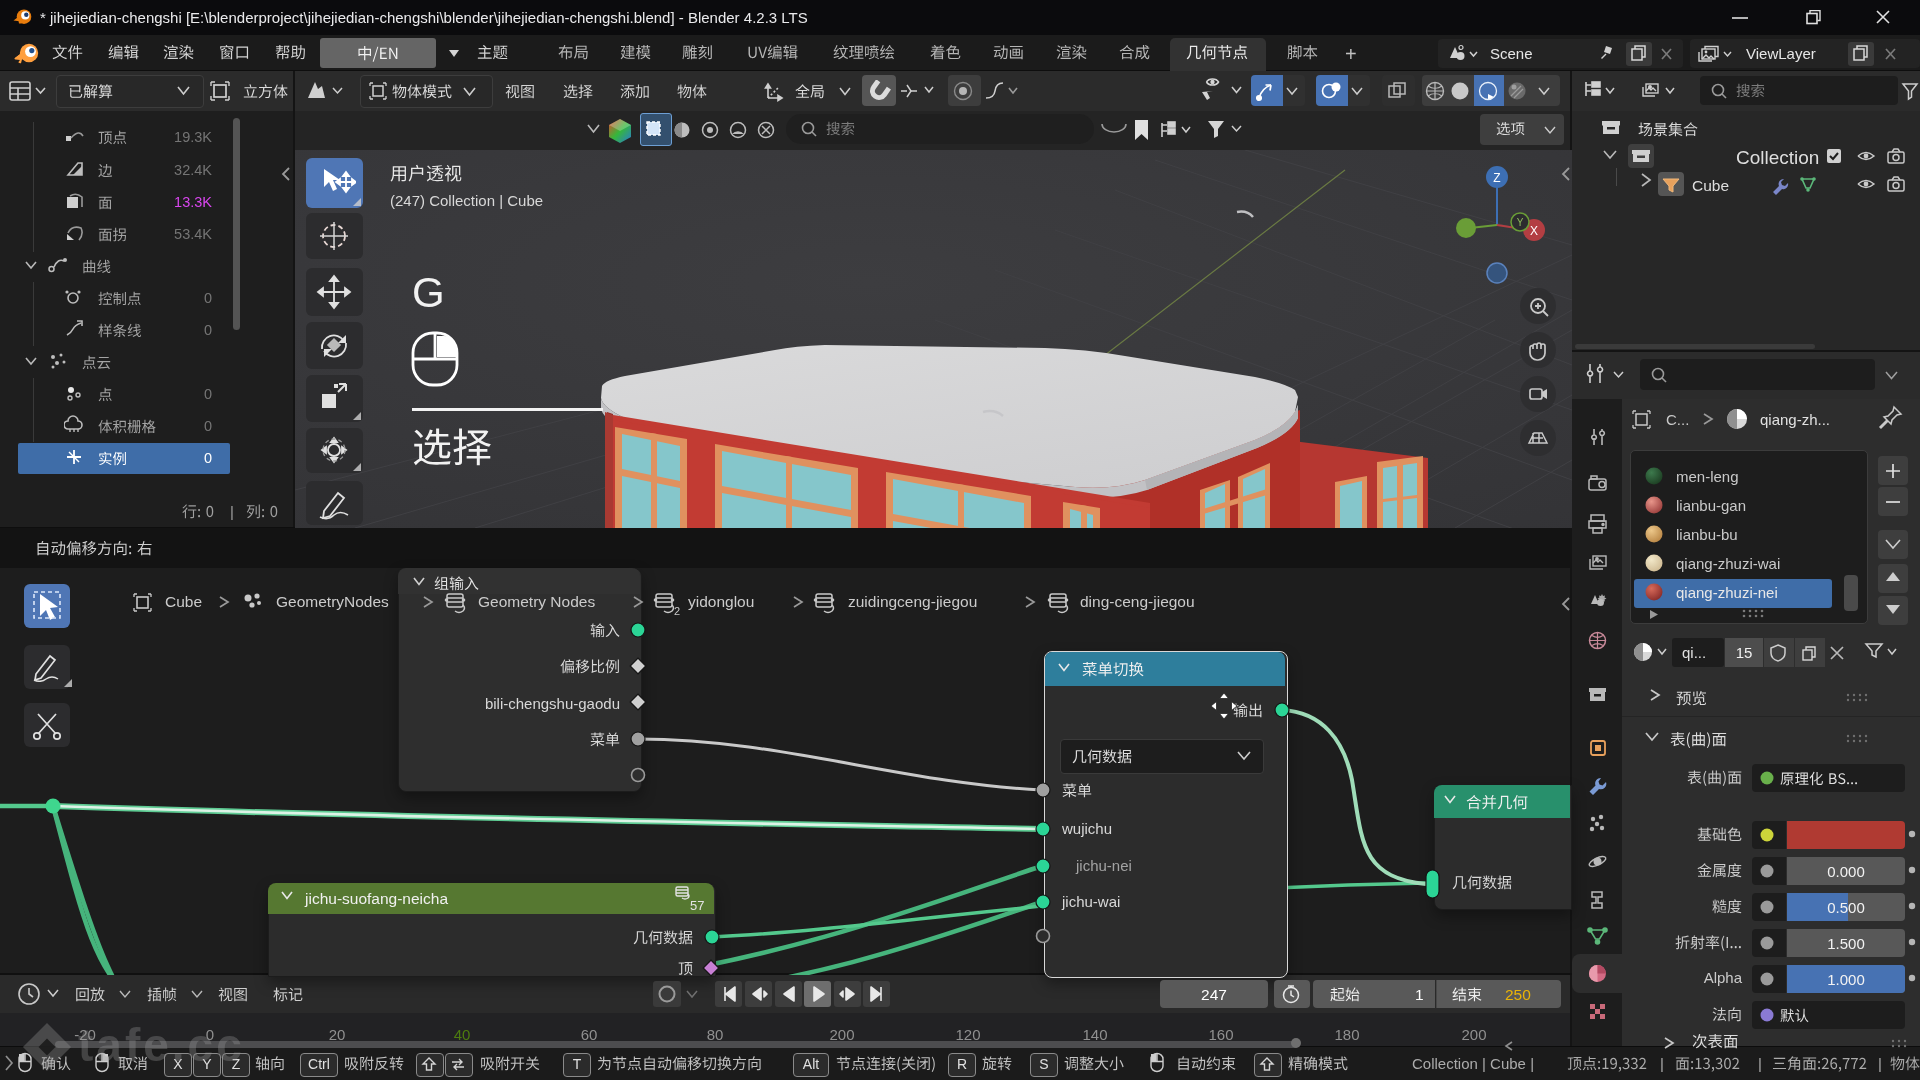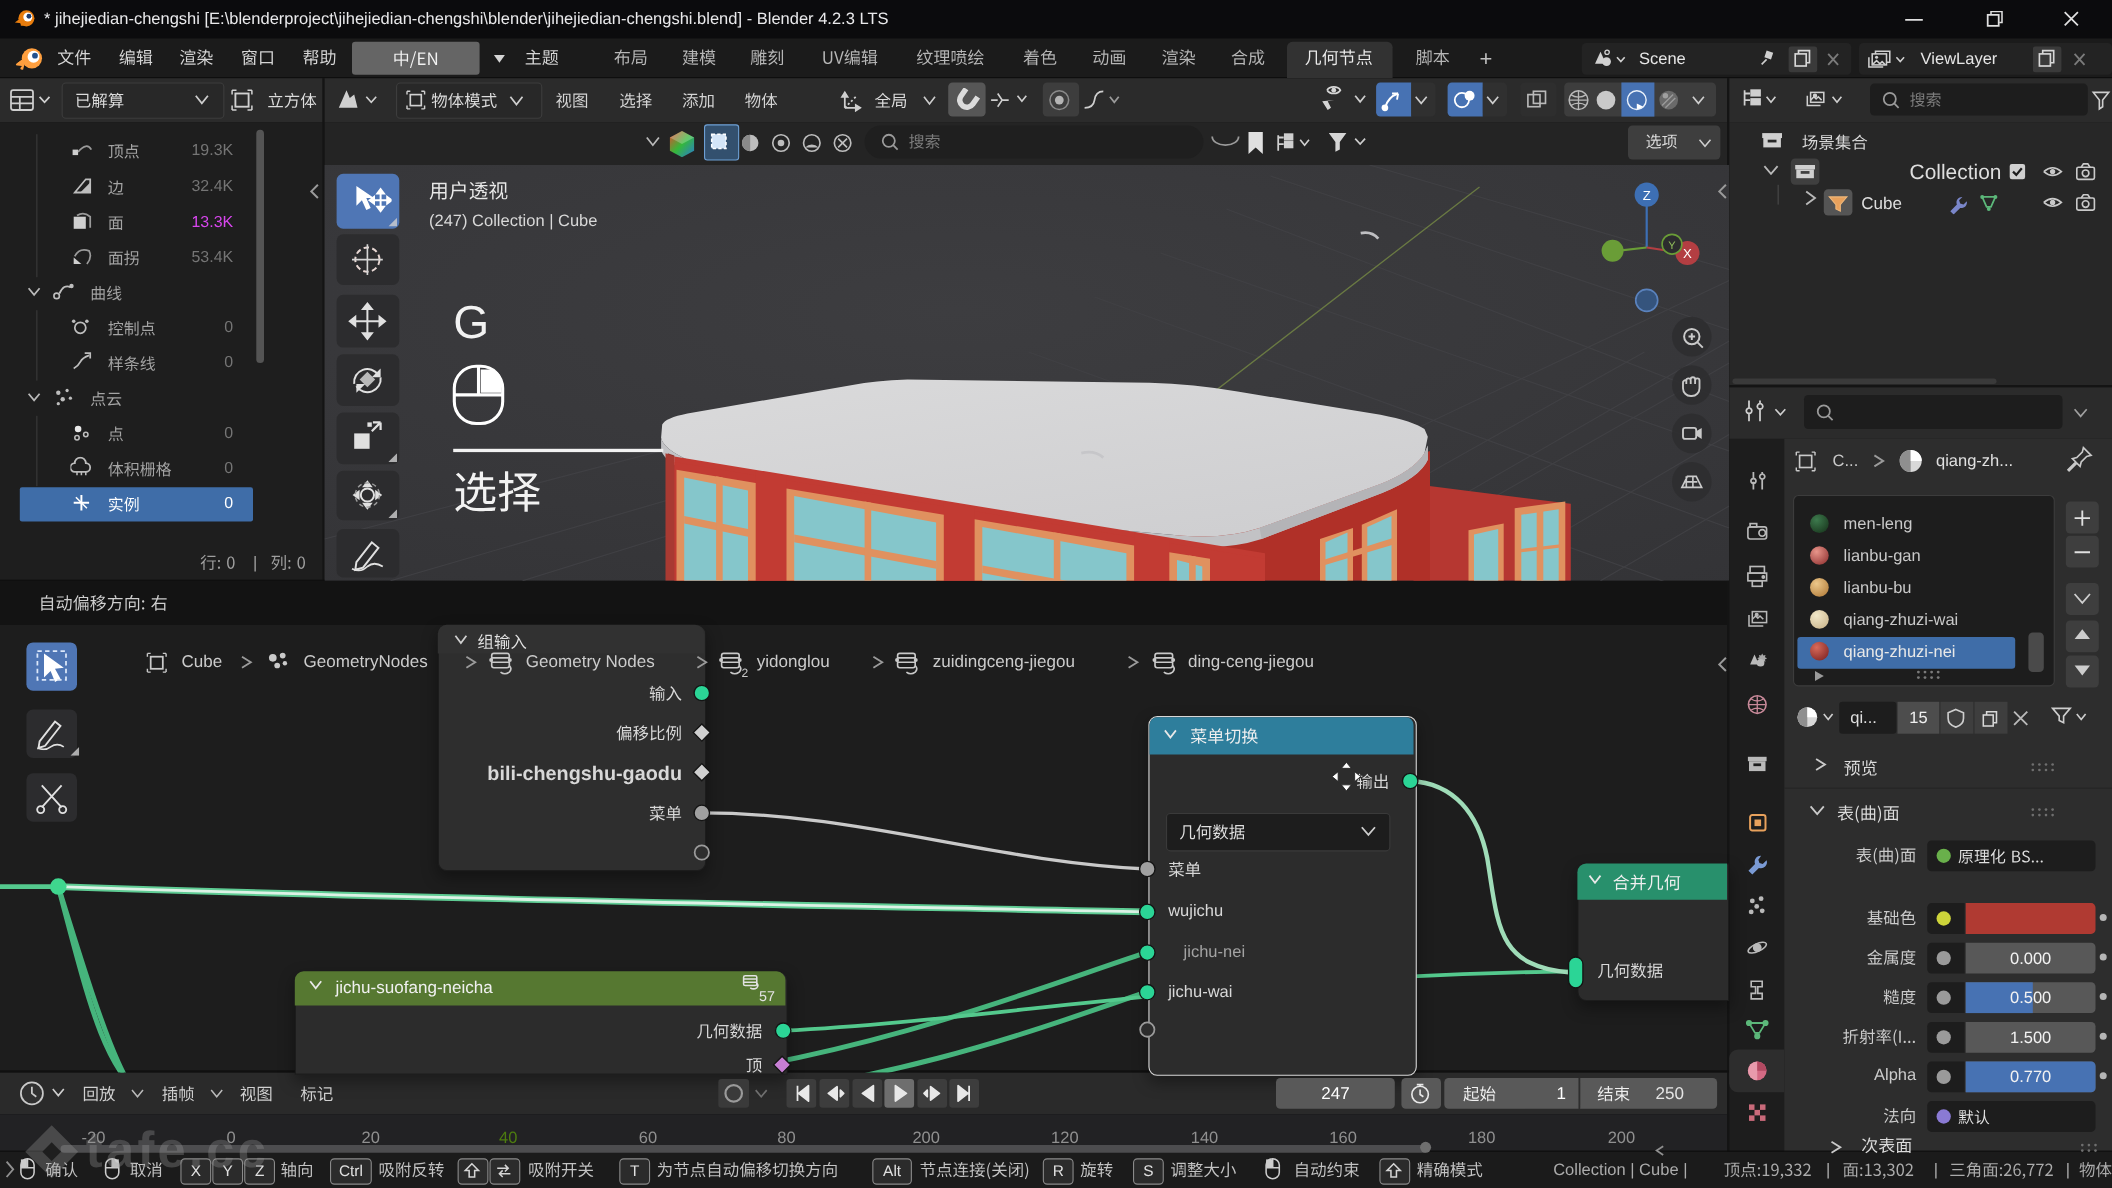--- a/index.html
+++ b/index.html
@@ -1067,21 +1067,21 @@
     </g>
   </svg>
 <svg class="tx" style="left:560.0px;top:672.0px">
     <g transform="scale(0.01500,-0.01500)" fill="#d8d8d8">
       <use href="#g82" x="0"></use>
       <use href="#g83" x="1000"></use>
       <use href="#g89" x="2000"></use>
       <use href="#g73" x="3000"></use>
     </g>
   </svg>
-<div class="a" style="left:620px;top:696px;font-size:18px;line-height:15px;color:#d8d8d8;transform:translateX(-100%);font-weight:bold;letter-spacing:0px;white-space:pre">bili-chengshu-gaodu</div>
+<div class="a" style="left:620px;top:696px;font-size:15px;line-height:15px;color:#d8d8d8;transform:translateX(-100%);font-weight:normal;letter-spacing:0px;white-space:pre">bili-chengshu-gaodu</div>
 <svg class="tx" style="left:590.0px;top:745.0px">
     <g transform="scale(0.01500,-0.01500)" fill="#d8d8d8">
       <use href="#g90" x="0"></use>
       <use href="#g91" x="1000"></use>
     </g>
   </svg>
 <svg class="a" style="left:628px;top:620px" width="22" height="22">
     <circle cx="10" cy="10" r="7" fill="#2bd596" stroke="#141414" stroke-width="1.2"></circle>
   </svg>
 <svg class="a" style="left:629px;top:657px" width="20" height="20">
@@ -1370,21 +1370,21 @@
       <use href="#g105" x="1000"></use>
     </g>
   </svg>
 <div class="a" style="left:1415px;top:987px;font-size:15.5px;line-height:15.5px;color:#fff;font-weight:normal;letter-spacing:0px;white-space:pre">1</div>
 <svg class="tx" style="left:1452.0px;top:1000.0px">
     <g transform="scale(0.01500,-0.01500)" fill="#f0f0f0">
       <use href="#g106" x="0"></use>
       <use href="#g107" x="1000"></use>
     </g>
   </svg>
-<div class="a" style="left:1505px;top:987px;font-size:15.5px;line-height:15.5px;color:#e5e5e5;font-weight:normal;letter-spacing:0px;white-space:pre">250</div>
+<div class="a" style="left:1505px;top:987px;font-size:15.5px;line-height:15.5px;color:#eab308;font-weight:normal;letter-spacing:0px;white-space:pre">250</div>
 <div class="a" style="left:85px;top:1027px;font-size:15px;line-height:15px;color:#909090;transform:translateX(-50%);font-weight:normal;letter-spacing:0px;white-space:pre">-20</div>
 <div class="a" style="left:210px;top:1027px;font-size:15px;line-height:15px;color:#909090;transform:translateX(-50%);font-weight:normal;letter-spacing:0px;white-space:pre">0</div>
 <div class="a" style="left:337px;top:1027px;font-size:15px;line-height:15px;color:#909090;transform:translateX(-50%);font-weight:normal;letter-spacing:0px;white-space:pre">20</div>
 <div class="a" style="left:462px;top:1027px;font-size:15px;line-height:15px;color:#4d7c0f;transform:translateX(-50%);font-weight:normal;letter-spacing:0px;white-space:pre">40</div>
 <div class="a" style="left:589px;top:1027px;font-size:15px;line-height:15px;color:#909090;transform:translateX(-50%);font-weight:normal;letter-spacing:0px;white-space:pre">60</div>
 <div class="a" style="left:715px;top:1027px;font-size:15px;line-height:15px;color:#909090;transform:translateX(-50%);font-weight:normal;letter-spacing:0px;white-space:pre">80</div>
 <div class="a" style="left:842px;top:1027px;font-size:15px;line-height:15px;color:#909090;transform:translateX(-50%);font-weight:normal;letter-spacing:0px;white-space:pre">200</div>
 <div class="a" style="left:968px;top:1027px;font-size:15px;line-height:15px;color:#909090;transform:translateX(-50%);font-weight:normal;letter-spacing:0px;white-space:pre">120</div>
 <div class="a" style="left:1095px;top:1027px;font-size:15px;line-height:15px;color:#909090;transform:translateX(-50%);font-weight:normal;letter-spacing:0px;white-space:pre">140</div>
 <div class="a" style="left:1221px;top:1027px;font-size:15px;line-height:15px;color:#909090;transform:translateX(-50%);font-weight:normal;letter-spacing:0px;white-space:pre">160</div>
@@ -2075,21 +2075,21 @@
 <svg class="a" style="left:1908px;top:938px" width="10" height="10">
     <circle cx="4" cy="4" r="3.2" fill="#b5b5b5"></circle>
   </svg>
 <div class="a" style="left:1742px;top:970px;font-size:15px;line-height:15px;color:#cbcbcb;transform:translateX(-100%);font-weight:normal;letter-spacing:0px;white-space:pre">Alpha</div>
 <div class="a" style="left:1752px;top:965px;width:34px;height:28px;background:#1d1d1d;border-radius:4px 0 0 4px"></div>
 <svg class="a" style="left:1758px;top:970px" width="18" height="18">
     <circle cx="9" cy="9" r="6.5" fill="#9a9a9a"></circle>
   </svg>
 <div class="a" style="left:1787px;top:965px;width:118px;height:28px;background:#585858;border-radius:0 4px 4px 0"></div>
 <div class="a" style="left:1787px;top:965px;width:118px;height:28px;background:#4772b3;border-radius:0 4px 4px 0"></div>
-<div class="a" style="left:1846px;top:972px;font-size:15px;line-height:15px;color:#f2f2f2;transform:translateX(-50%);font-weight:normal;letter-spacing:0px;white-space:pre">0.770</div>
+<div class="a" style="left:1846px;top:972px;font-size:15px;line-height:15px;color:#f2f2f2;transform:translateX(-50%);font-weight:normal;letter-spacing:0px;white-space:pre">1.000</div>
 <svg class="a" style="left:1908px;top:974px" width="10" height="10">
     <circle cx="4" cy="4" r="3.2" fill="#b5b5b5"></circle>
   </svg>
 <svg class="tx" style="left:1712.0px;top:1020.0px">
     <g transform="scale(0.01500,-0.01500)" fill="#cbcbcb">
       <use href="#g153" x="0"></use>
       <use href="#g84" x="1000"></use>
     </g>
   </svg>
 <div class="a" style="left:1752px;top:1001px;width:153px;height:28px;background:#1d1d1d;border-radius:4px"></div>

